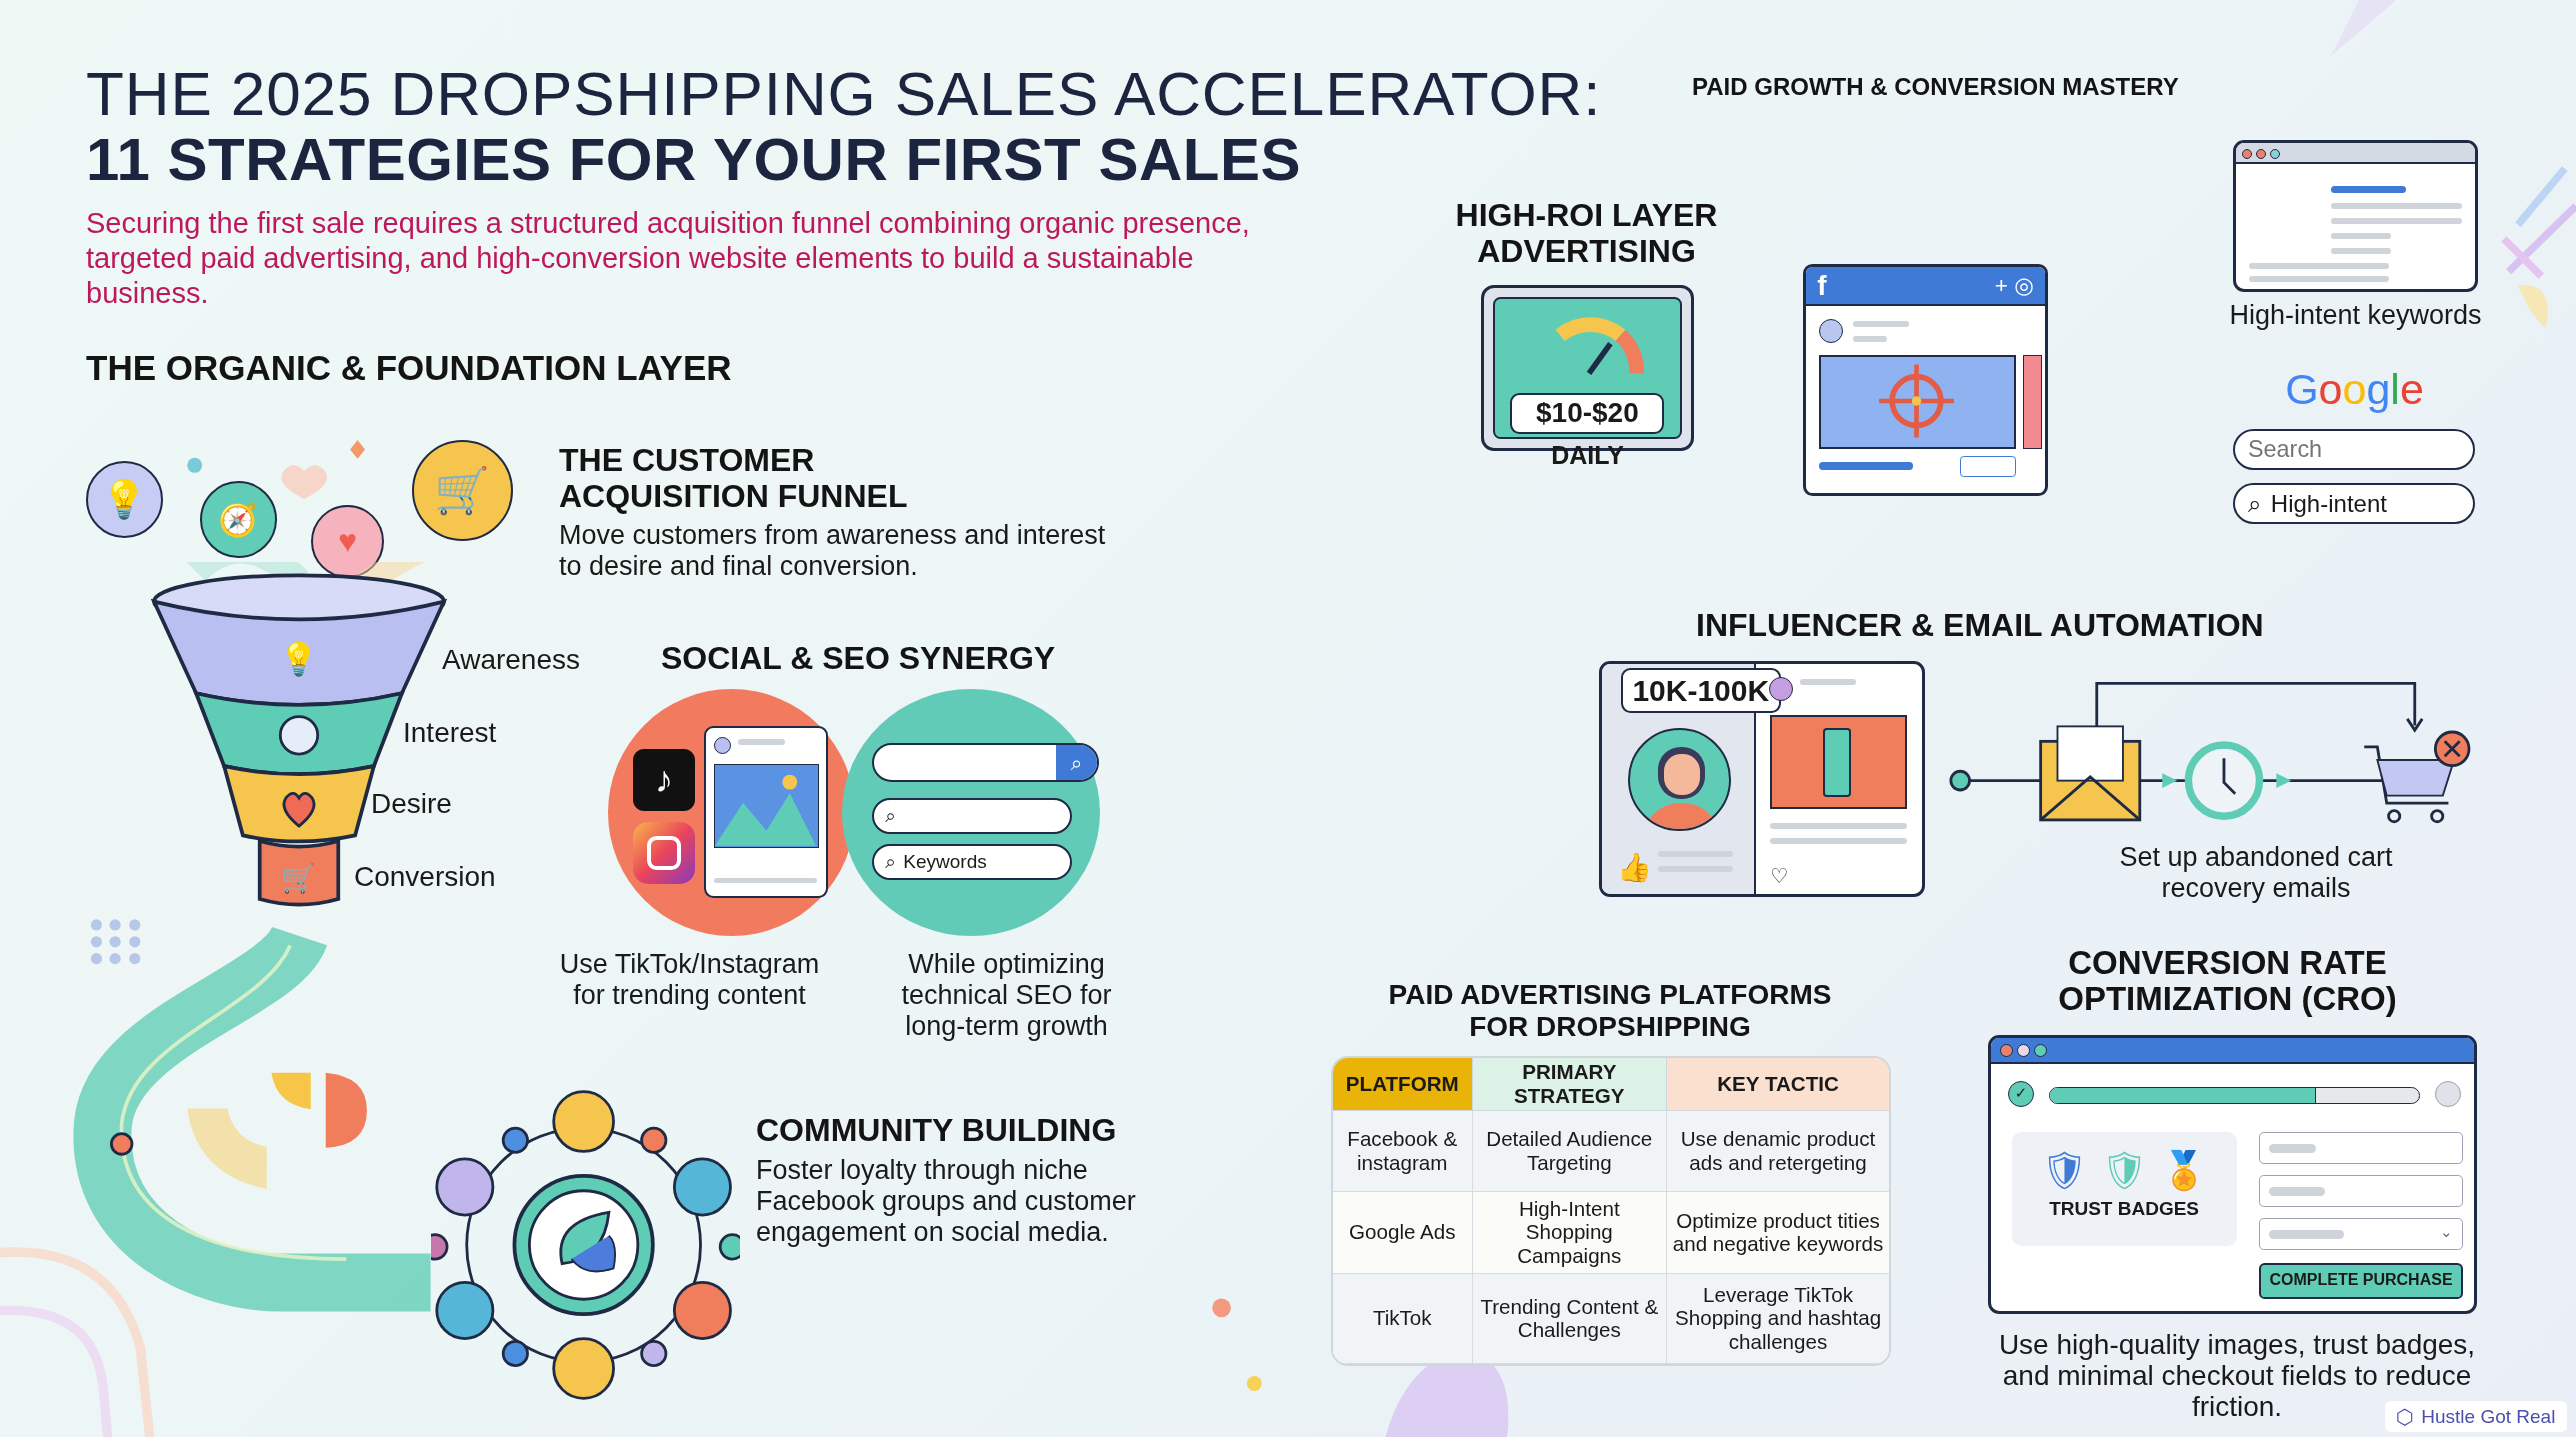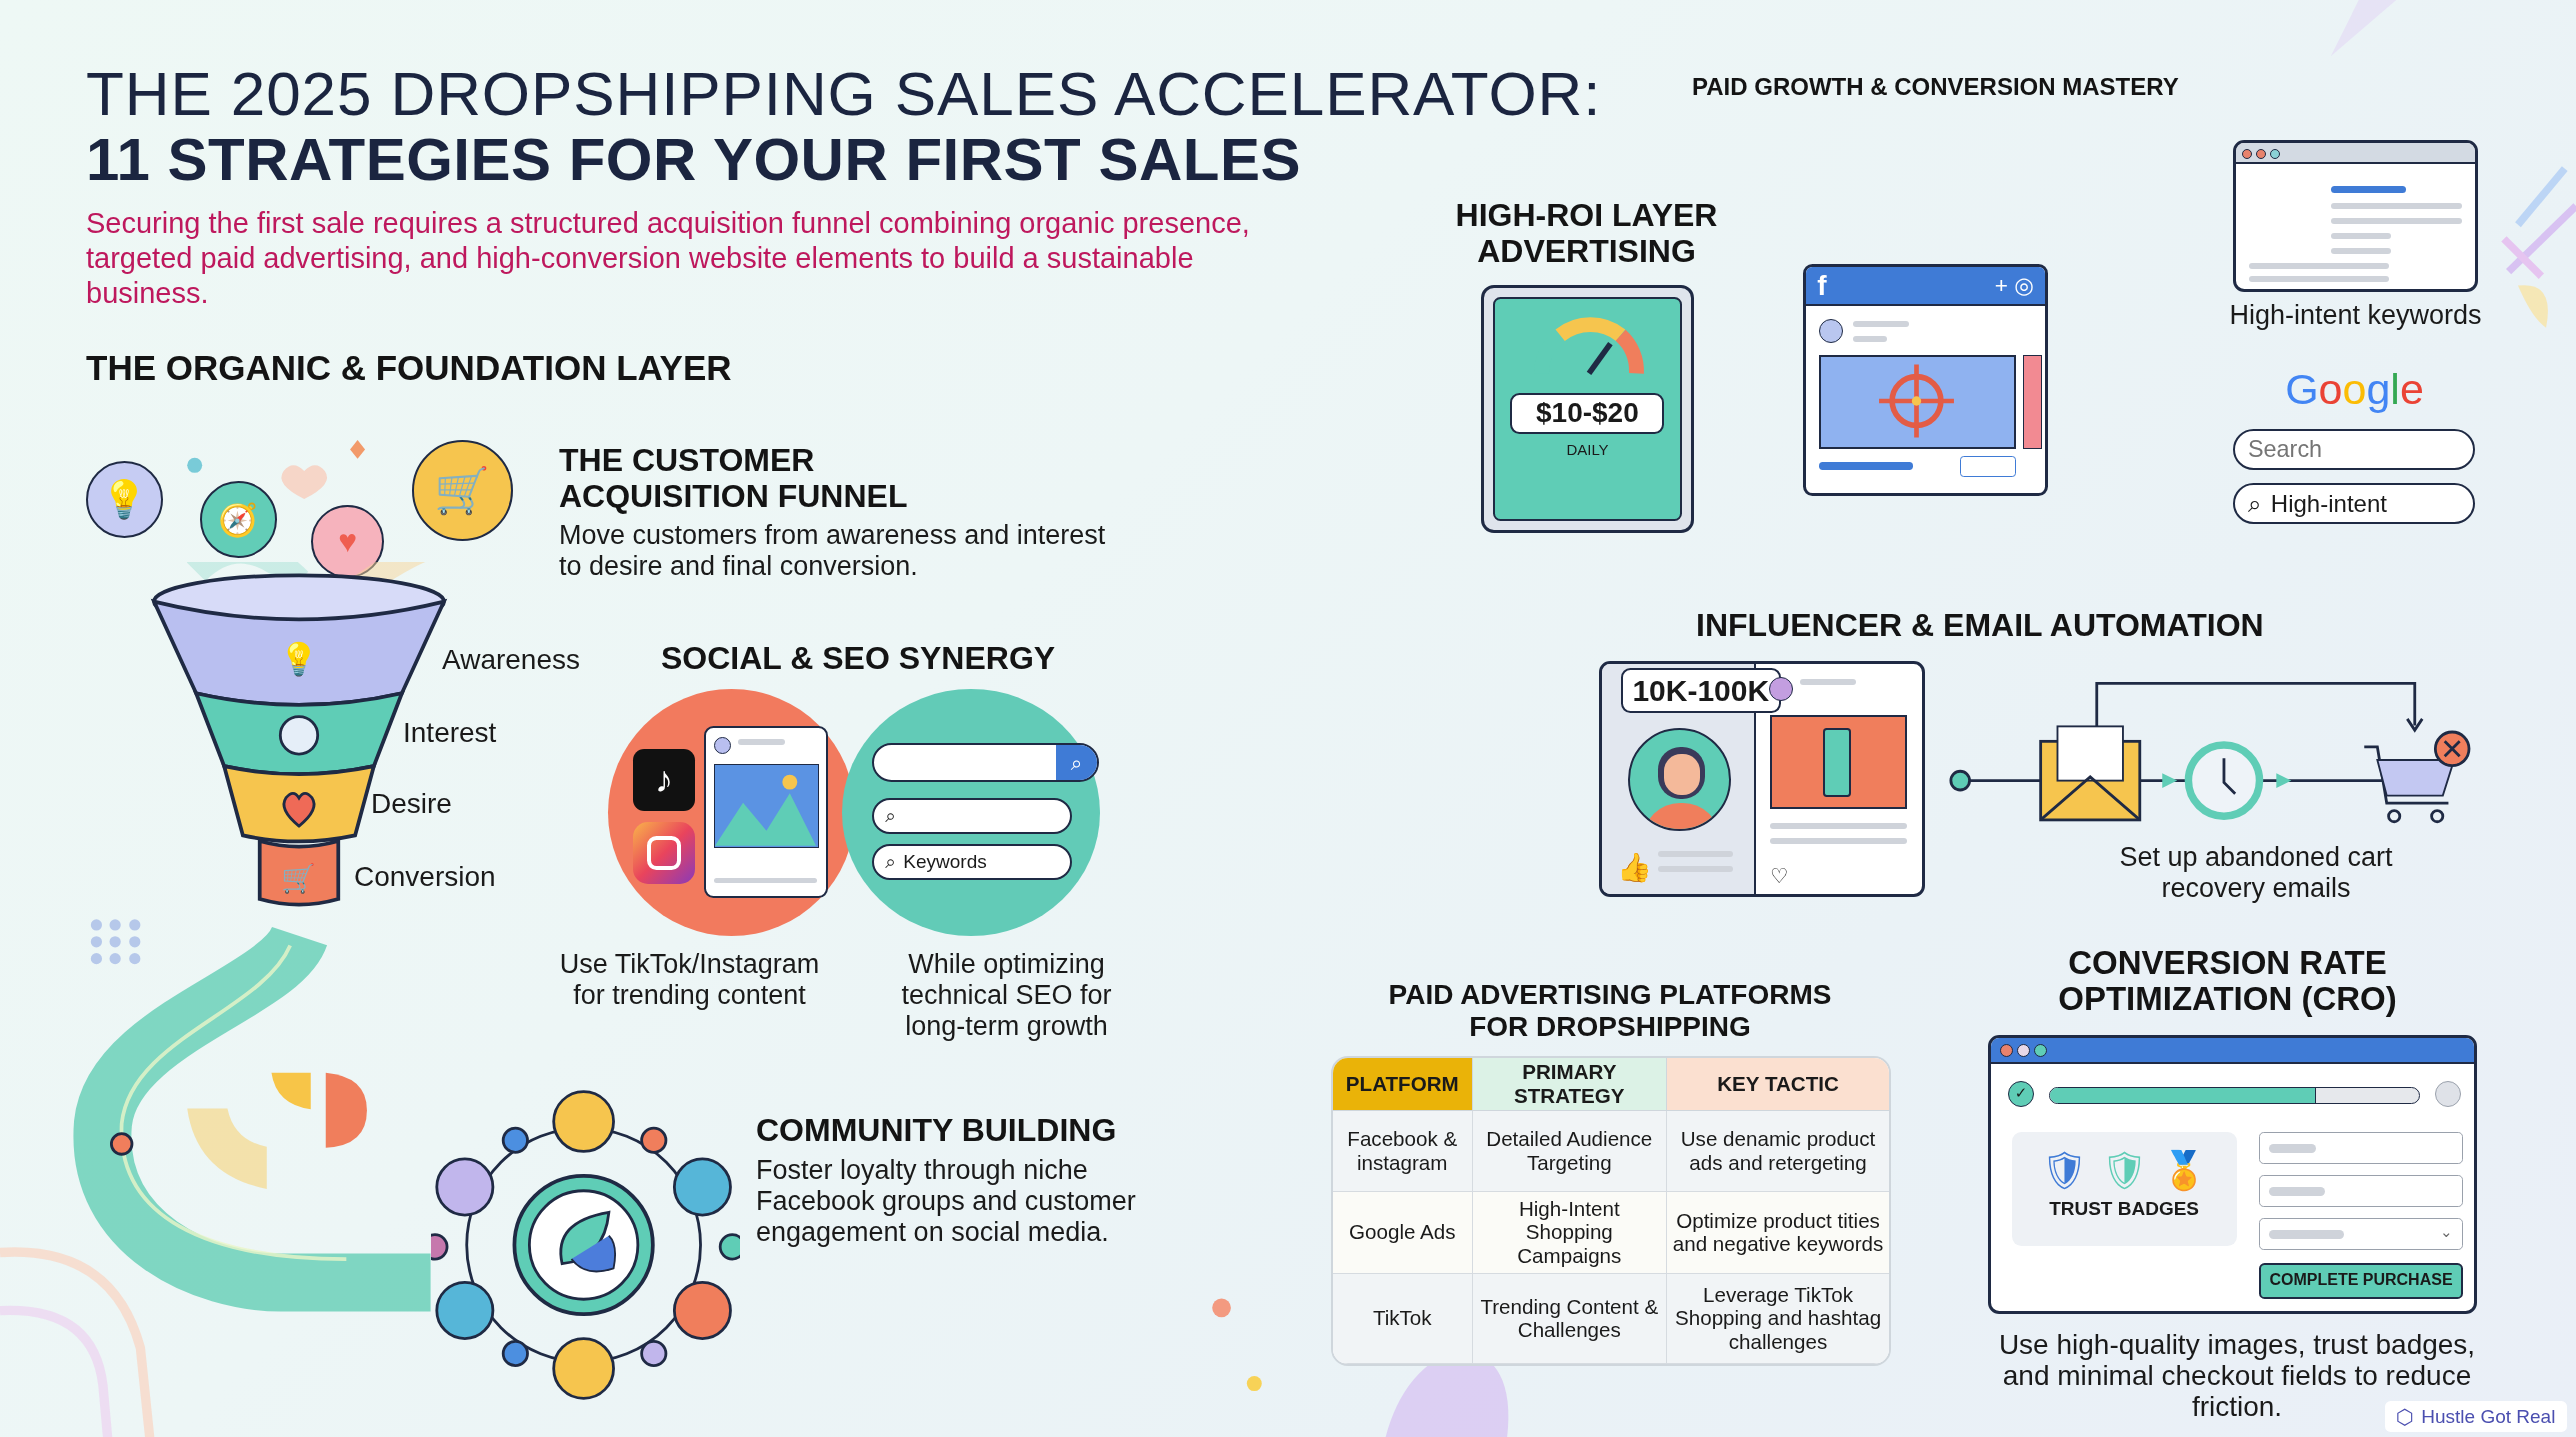--- a/index.html
+++ b/index.html
@@ -169,30 +169,30 @@
 </svg>
 <div class="abs h-sub" style="left:756px;top:1112px;">COMMUNITY BUILDING</div>
 <div class="abs body-txt" style="left:756px;top:1155px;width:393px;">Foster loyalty through niche Facebook groups and customer engagement on social media.</div>
 
 <div class="abs h-section" style="left:1692px;top:73px;font-size:24px;">PAID GROWTH &amp; CONVERSION MASTERY</div>
 
 <div class="abs h-sub center" style="left:1432px;top:197px;width:309px;">
   <div>HIGH-ROI LAYER</div>
   <div>ADVERTISING</div>
 </div>
-<div class="abs" style="left:1481px;top:285px;width:213px;height:248px;background:#dfe4ec;border:3.7px solid #1f2a44;border-radius:13px;padding:9.4px;">
+<div class="abs" style="left:1481px;top:285px;width:213px;height:166px;background:#dfe4ec;border:3.7px solid #1f2a44;border-radius:13px;padding:9.4px;">
   <div style="width:100%;height:100%;background:#5fcdb6;border:2.8px solid #1f2a44;border-radius:7.5px;position:relative;">
     <svg style="position:absolute;left:37px;top:13px" width="114" height="67" viewBox="0 0 122 72">
       <path d="M10 66 A52 52 0 0 1 30 25" stroke="#5fcdb6" stroke-width="16" fill="none"></path>
       <path d="M30 25 A52 52 0 0 1 95 25" stroke="#f6c54e" stroke-width="16" fill="none"></path>
       <path d="M95 25 A52 52 0 0 1 112 66" stroke="#f07e5c" stroke-width="16" fill="none"></path>
       <path d="M61 66 L84 34" stroke="#1f2a44" stroke-width="6"></path>
     </svg>
     <div style="position:absolute;left:15px;top:94px;width:154px;height:41px;background:#fff;border:2.8px solid #1f2a44;border-radius:9.4px;font-size:28px;font-weight:700;text-align:center;line-height:36px;">$10-$20</div>
-    <div style="position:absolute;left:0;width:100%;top:142px;text-align:center;font-size:15px;font-weight:400;">DAILY</div>
+    <div style="position:absolute;left:0;width:100%;top:142px;text-align:center;font-size:25px;font-weight:700;">DAILY</div>
   </div>
 </div>
 
 <div class="window" style="left:1803px;top:264px;width:245px;height:232px;border-radius:9.4px;">
   <div style="height:39px;background:#3f7bd6;border-bottom:2.8px solid #1f2a44;display:flex;align-items:center;justify-content:space-between;padding:0 11.2px;color:#fff;">
     <span style="font-weight:700;font-size:28px;">f</span>
     <span style="font-size:22.5px;">+ ◎</span>
   </div>
   <div style="position:absolute;left:13px;top:52px;width:24px;height:24px;border-radius:50%;background:#b9c6ef;border:1.9px solid #1f2a44;"></div>
   <div class="bar-line" style="left:47px;top:54px;width:56px;height:5.6px;"></div>

